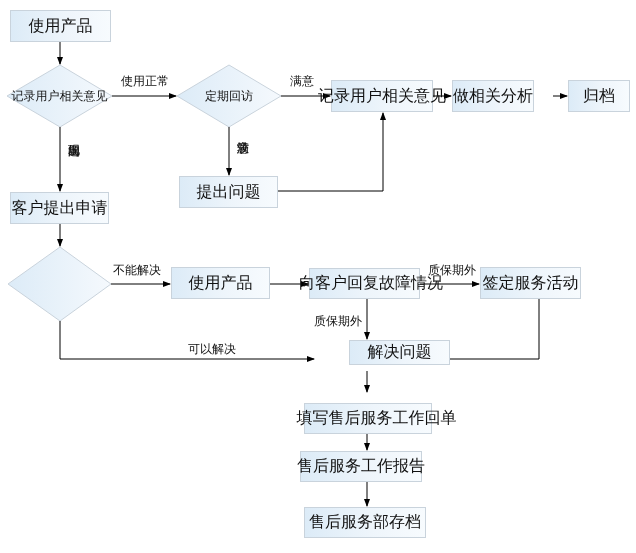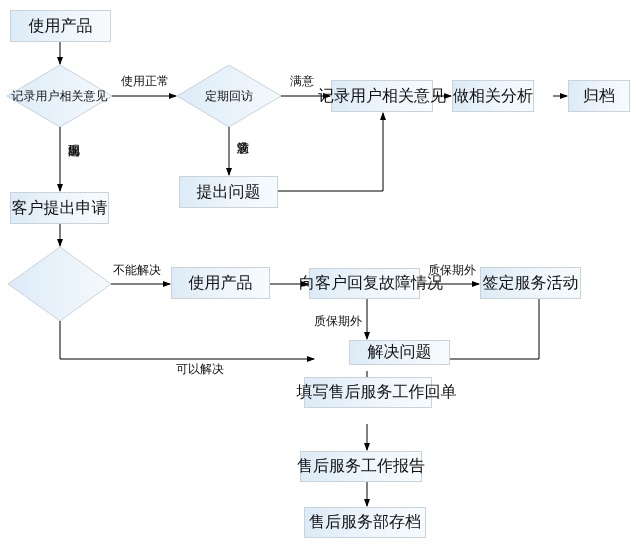--- a/index.html
+++ b/index.html
@@ -75,29 +75,29 @@
 <div class="box" style="left:10px;top:10px;width:101px;height:32px;">使用产品</div>
 <div class="box" style="left:331px;top:80px;width:102px;height:32px;">记录用户相关意见</div>
 <div class="box" style="left:452px;top:80px;width:82px;height:32px;">做相关分析</div>
 <div class="box" style="left:568px;top:80px;width:62px;height:32px;">归档</div>
 <div class="box" style="left:179px;top:176px;width:99px;height:32px;">提出问题</div>
 <div class="box" style="left:10px;top:192px;width:99px;height:32px;">客户提出申请</div>
 <div class="box" style="left:171px;top:267px;width:99px;height:32px;">使用产品</div>
 <div class="box" style="left:309px;top:268px;width:111px;height:31px;padding-left:13px;">向客户回复故障情况</div>
 <div class="box" style="left:480px;top:267px;width:101px;height:32px;">签定服务活动</div>
 <div class="box" style="left:315px;top:340px;width:101px;height:25px;margin-left:34px;">解决问题</div>
-<div class="box" style="left:304px;top:377px;width:128px;height:31px;padding-left:17px;">填写售后服务工作回单</div>
+<div class="box" style="left:304px;top:403px;width:128px;height:31px;padding-left:17px;">填写售后服务工作回单</div>
 <div class="box" style="left:300px;top:451px;width:122px;height:31px;">售后服务工作报告</div>
 <div class="box" style="left:304px;top:507px;width:122px;height:31px;">售后服务部存档</div>
 
 <div class="dtext" style="left:7px;top:88px;width:105px;">记录用户相关意见</div>
 <div class="dtext" style="left:177px;top:88px;width:104px;">定期回访</div>
 <div class="dtext" style="left:8px;top:268px;width:103px;">
 </div>
 
 <div class="lbl" style="left:121px;top:73px;">使用正常</div>
 <div class="lbl" style="left:290px;top:73px;">满意</div>
 <div class="vlbl" style="left:65px;top:135px;">出现问题</div>
 <div class="vlbl" style="left:234px;top:132px;">较满意</div>
 <div class="lbl" style="left:113px;top:262px;">不能解决</div>
-<div class="lbl" style="left:176px;top:341px;margin-top:20px;">可以解决</div>
+<div class="lbl" style="left:188px;top:341px;">可以解决</div>
 <div class="lbl" style="left:428px;top:262px;">质保期外</div>
 <div class="lbl" style="left:314px;top:313px;">质保期外</div>
 
 </body></html>

